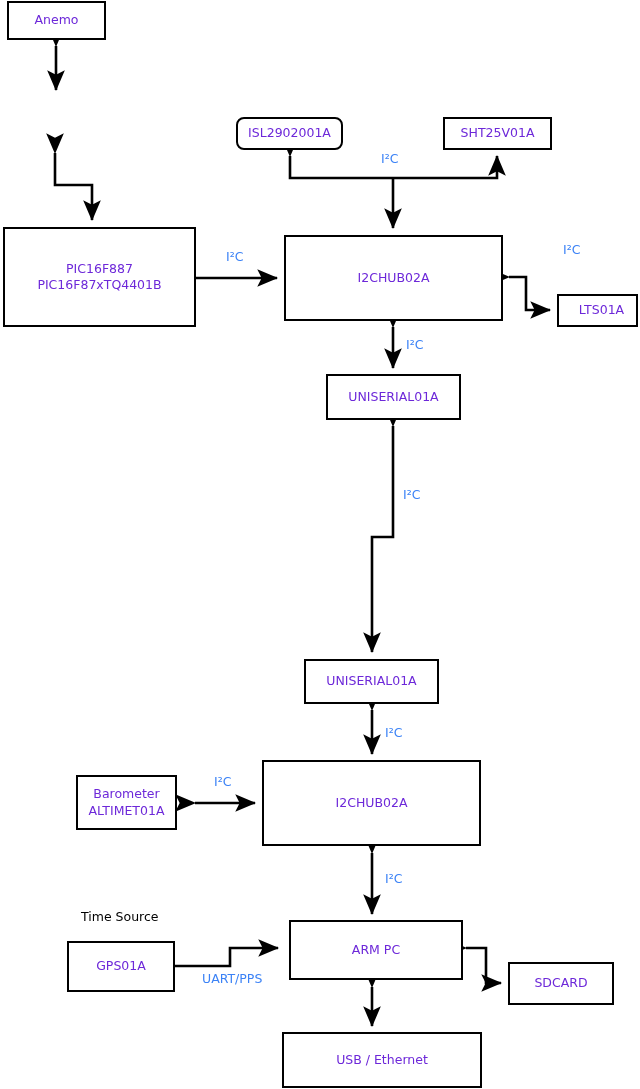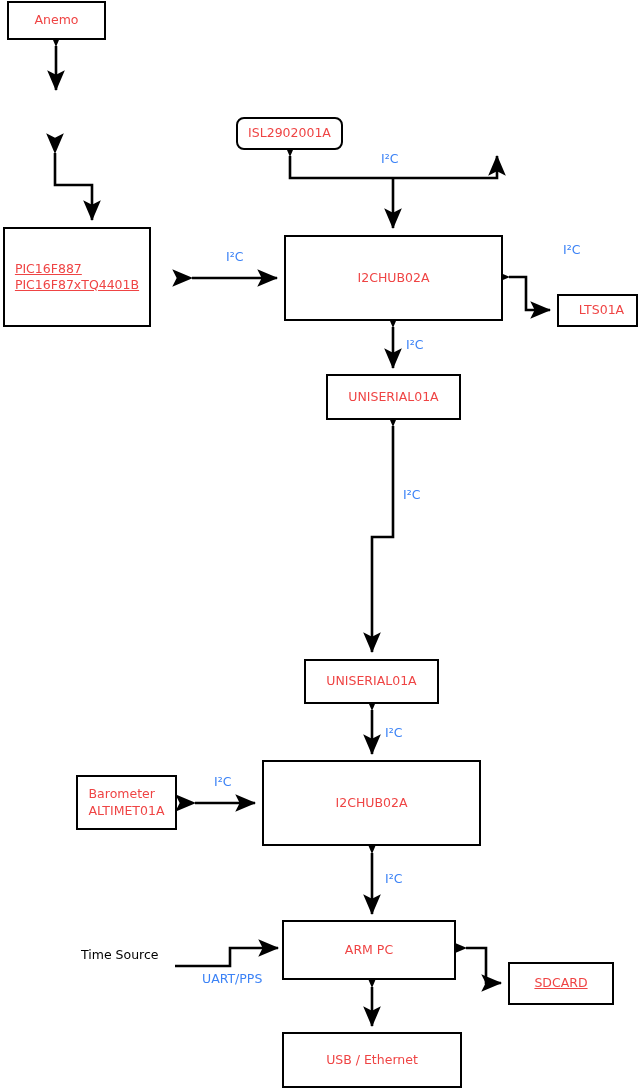--- a/index.html
+++ b/index.html
@@ -23,21 +23,22 @@
     height: 1089px;
   }
   .node {
     position: absolute;
     box-sizing: border-box;
     border: 2px solid #000000;
     background: #ffffff;
     display: flex;
     align-items: center;
     justify-content: center;
-    color: #ef4444;
+    text-align: center;
+    color: #6d28d9;
     font-size: 12.5px;
     line-height: 1.32;
     white-space: pre-line;
     z-index: 2;
   }
   .edge-label {
     position: absolute;
     color: #3b82f6;
     font-size: 12.5px;
     line-height: 1.1;
@@ -123,59 +124,61 @@
     </g>
 
     <g>
       <line class="edge-line" x1="372" y1="987" x2="372" y2="1026" marker-start="url(#arrow)" marker-end="url(#arrow)"></line>
     </g>
   </svg>
 
   <div class="node" style="left:7px; top:1px; width:99px; height:39px;">Anemo</div>
 
 
-  <div class="node" style="left:3px; top:227px; width:148px; height:100px;text-decoration:underline;">PIC16F887
+  <div class="node" style="left:3px; top:227px; width:193px; height:100px;">PIC16F887
 PIC16F87xTQ4401B</div>
 
   <div class="node" style="left:236px; top:117px; width:107px; height:33px;border-radius:8px;">ISL2902001A</div>
 
+  <div class="node" style="left:443px; top:117px; width:109px; height:33px;">SHT25V01A</div>
 
   <div class="node" style="left:284px; top:235px; width:219px; height:86px;">I2CHUB02A</div>
 
   <div class="node" style="left:557px; top:294px; width:81px; height:33px;padding-left:8px;">LTS01A</div>
 
   <div class="node" style="left:326px; top:374px; width:135px; height:46px;">UNISERIAL01A</div>
 
   <div class="node" style="left:304px; top:659px; width:135px; height:45px;">UNISERIAL01A</div>
 
   <div class="node" style="left:262px; top:760px; width:219px; height:86px;">I2CHUB02A</div>
 
   <div class="node" style="left:76px; top:775px; width:101px; height:55px;">Barometer
 ALTIMET01A</div>
 
+  <div class="node" style="left:67px; top:941px; width:108px; height:51px;">GPS01A</div>
 
-  <div class="node" style="left:282px; top:920px; width:174px; height:60px;">ARM PC</div>
+  <div class="node" style="left:289px; top:920px; width:174px; height:60px;">ARM PC</div>
 
-  <div class="node" style="left:508px; top:962px; width:106px; height:43px;text-decoration:underline;">SDCARD</div>
+  <div class="node" style="left:508px; top:962px; width:106px; height:43px;">SDCARD</div>
 
-  <div class="node" style="left:282px; top:1032px; width:180px; height:56px;">USB / Ethernet</div>
+  <div class="node" style="left:282px; top:1032px; width:200px; height:56px;">USB / Ethernet</div>
 
   <div class="edge-label" style="left:381px; top:152px;">I²C</div>
 
   <div class="edge-label" style="left:226px; top:250px;">I²C</div>
 
   <div class="edge-label" style="left:563px; top:243px;">I²C</div>
 
   <div class="edge-label" style="left:406px; top:338px;">I²C</div>
 
   <div class="edge-label" style="left:403px; top:488px;">I²C</div>
 
   <div class="edge-label" style="left:385px; top:726px;">I²C</div>
 
   <div class="edge-label" style="left:214px; top:775px;">I²C</div>
 
   <div class="edge-label" style="left:385px; top:872px;">I²C</div>
 
   <div class="edge-label" style="left:202px; top:972px;">UART/PPS</div>
 
-  <div class="free-label" style="left:81px; top:910px;margin-top:38px;">Time Source</div>
+  <div class="free-label" style="left:81px; top:910px;">Time Source</div>
 
 </div>
 
 </body></html>

